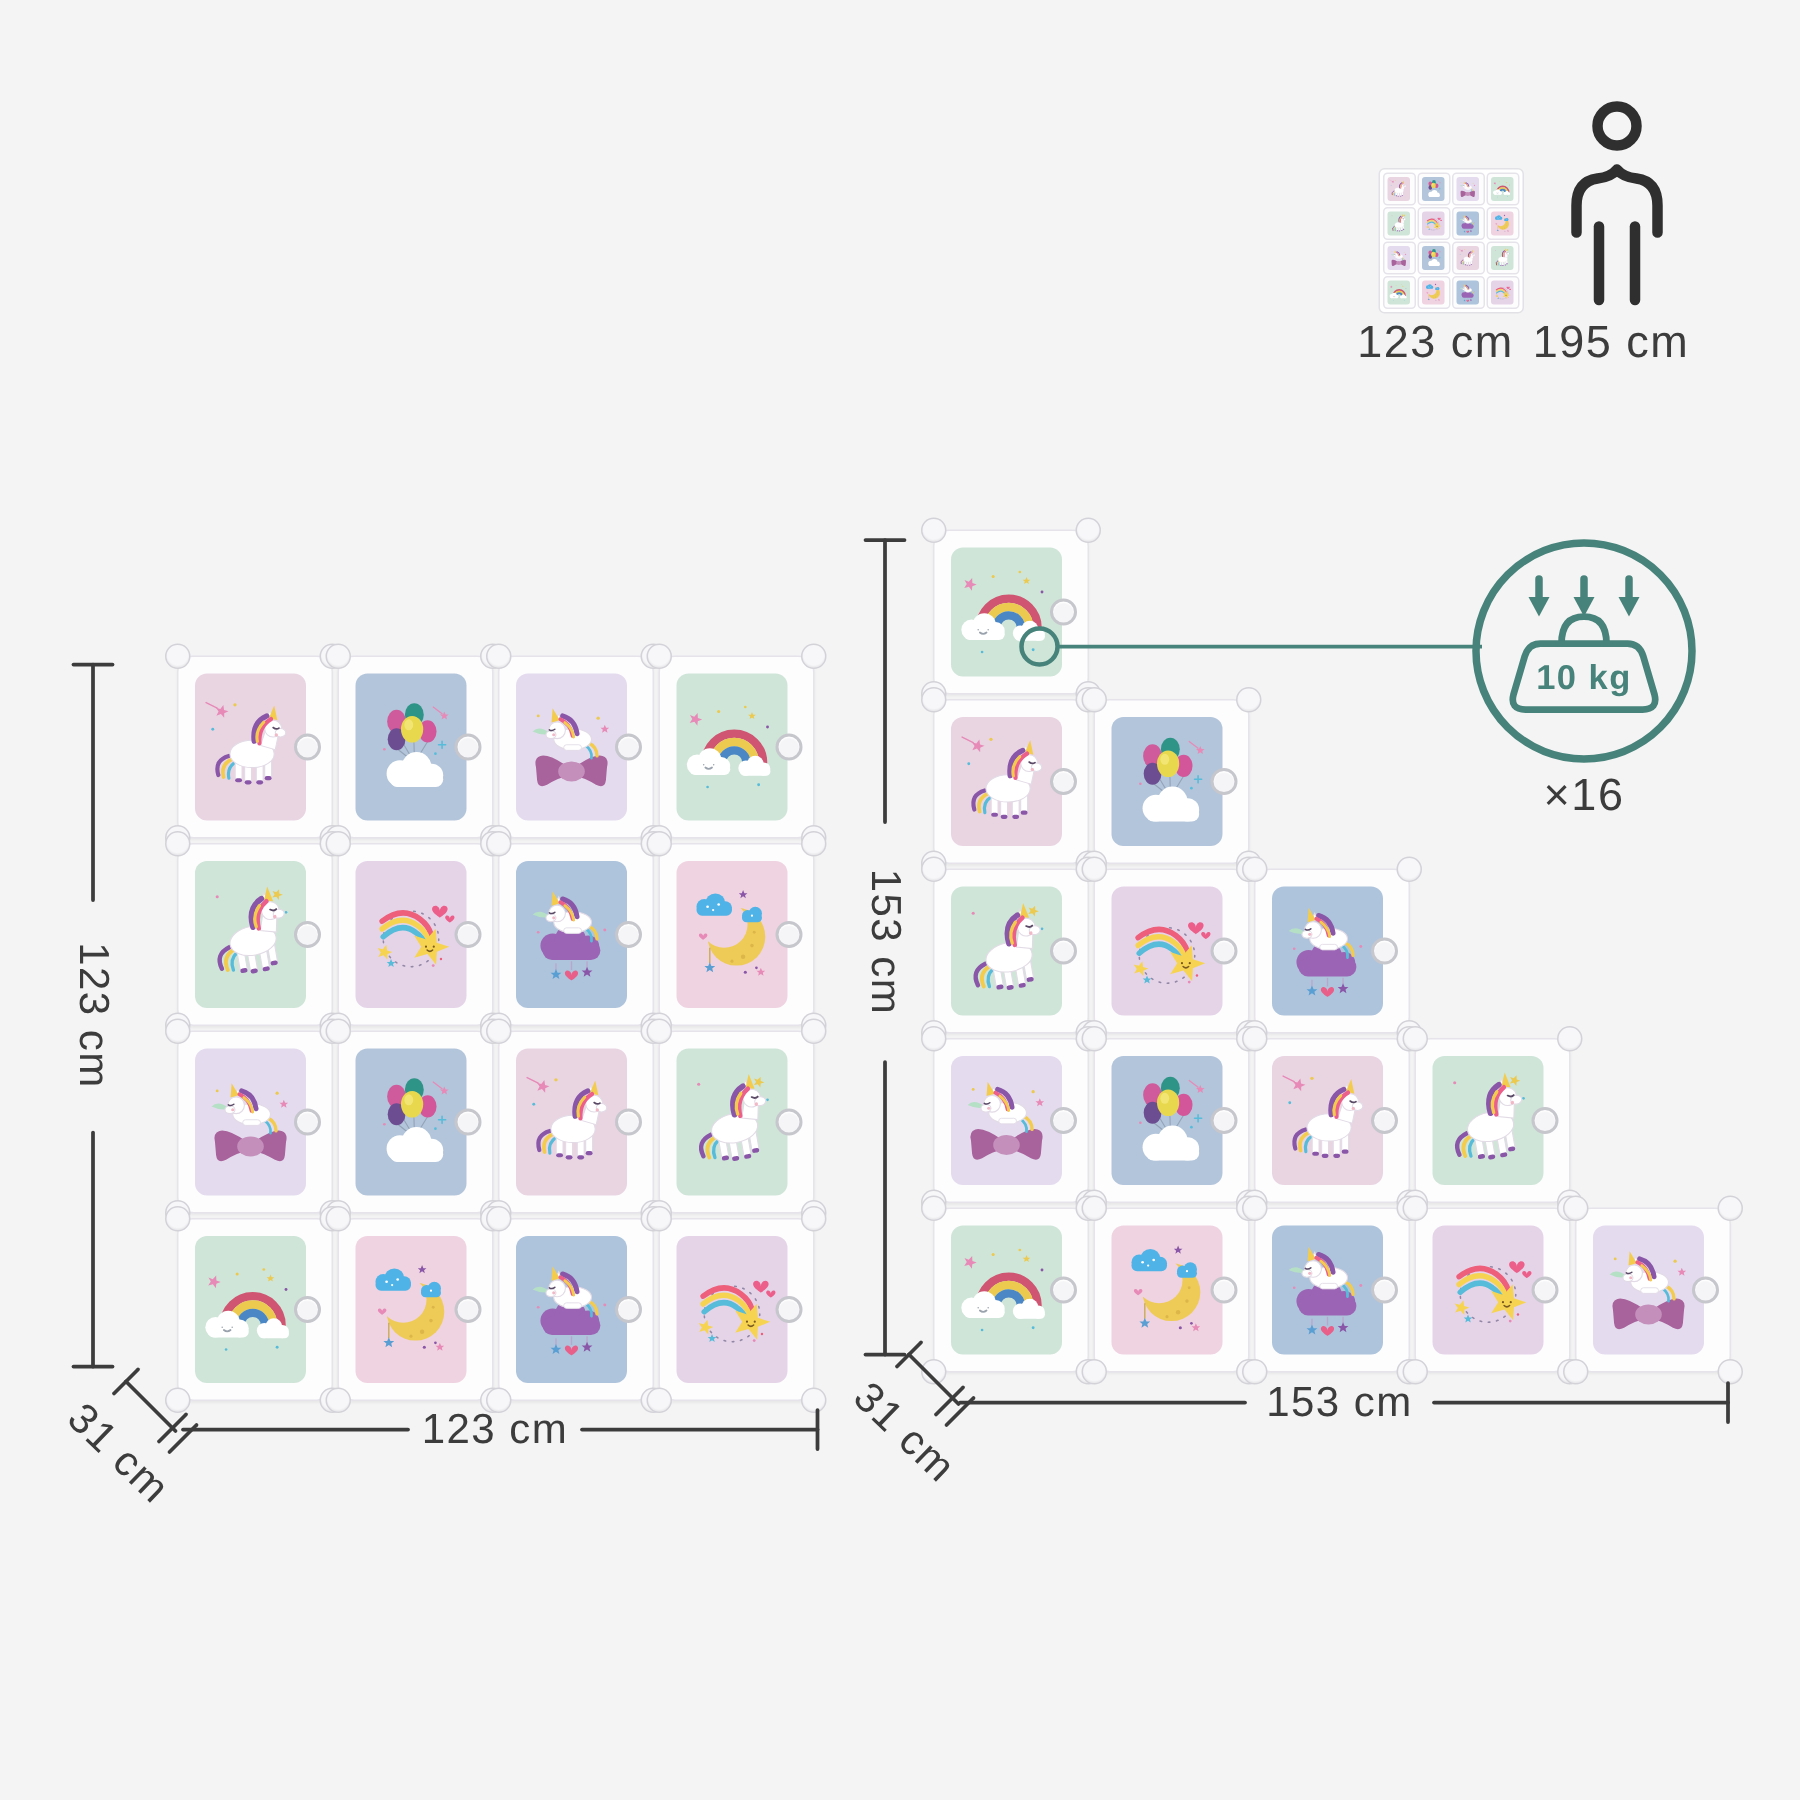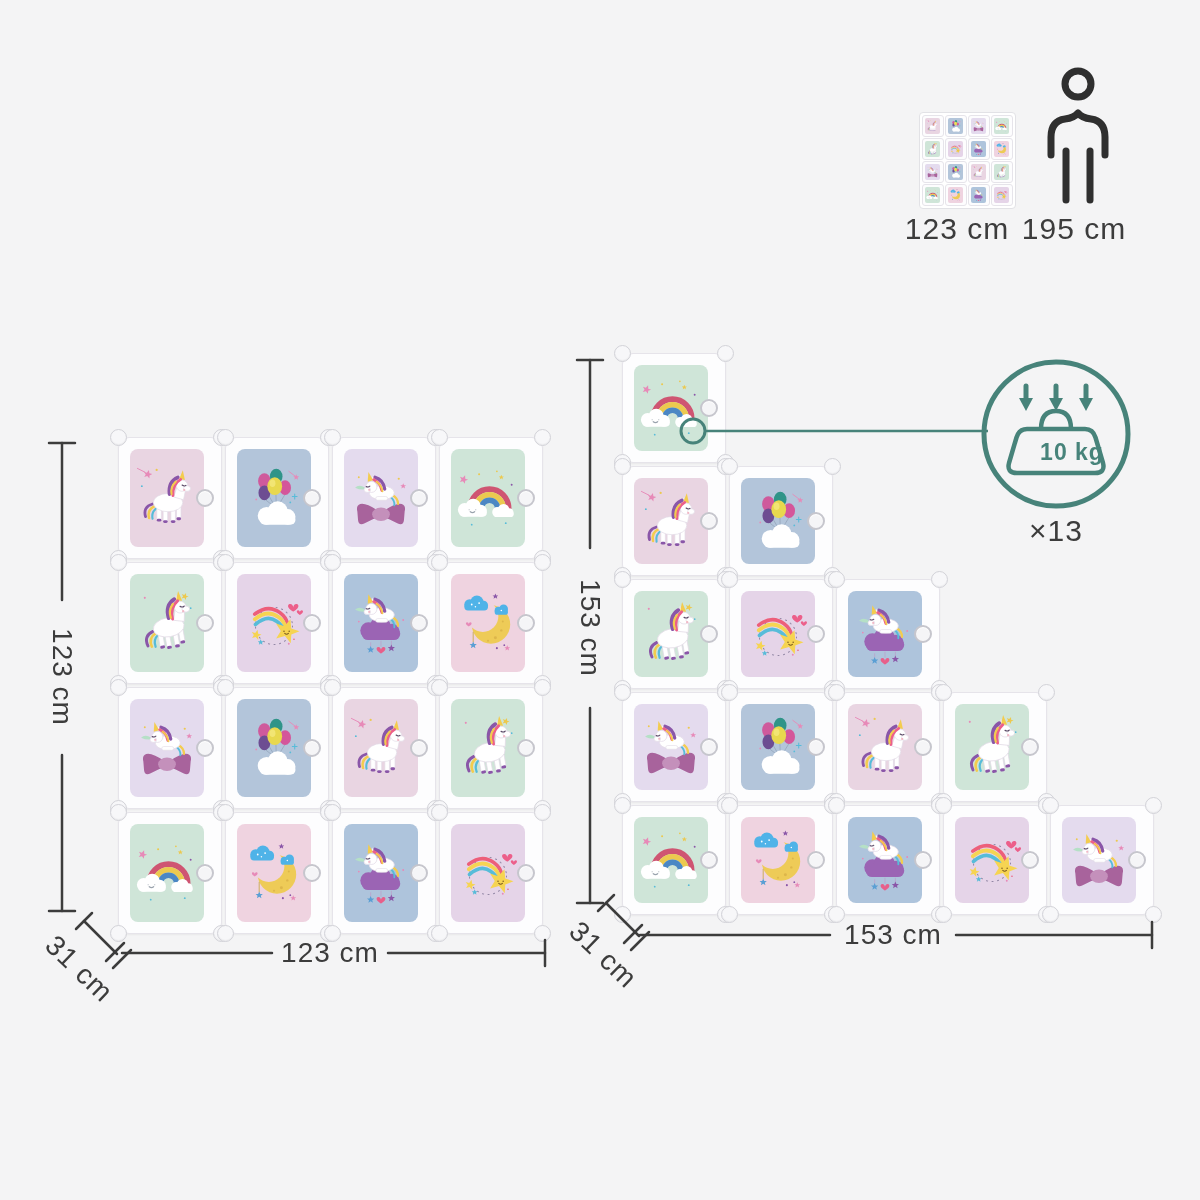--- a/index.html
+++ b/index.html
@@ -24,21 +24,21 @@
   .cube.mini{border-radius:3px;border-width:1px;box-shadow:none;}
   .cube.mini .panel{left:2px;right:3px;top:2px;bottom:2px;border-radius:2px;}
   
   .dim{position:absolute;font-size:28px;letter-spacing:1px;color:#3c3c3c;white-space:nowrap;
        transform:translate(-50%,-50%);}
   .dim.rot90{transform:translate(-50%,-50%) rotate(90deg);}
   .dim.rot44{transform:translate(-50%,-50%) rotate(44deg);}
   .cmp-label{position:absolute;font-size:30px;letter-spacing:1px;color:#3c3c3c;white-space:nowrap;
              transform:translate(-50%,-50%);}
   #lbl-capacity{position:absolute;font-size:23px;font-weight:bold;letter-spacing:1px;color:#47837a;
-                transform:translate(-50%,-50%);margin-left:16px;}
+                transform:translate(-50%,-50%);}
   #lbl-count{position:absolute;font-size:30px;letter-spacing:1px;color:#3c3c3c;transform:translate(-50%,-50%);}
   
   #overlay{position:absolute;left:0;top:0;width:1200px;height:1200px;pointer-events:none;z-index:5;}
   #defs-svg{position:absolute;width:0;height:0;overflow:hidden;}
 </style>
 </head>
 <body>
 
 <svg id="defs-svg" xmlns="http://www.w3.org/2000/svg" aria-hidden="true">
   <defs>
@@ -791,14 +791,14 @@
 
   <div class="dim rot90" style="left:62px;top:677px">123 cm</div>
   <div class="dim" style="left:330px;top:953px">123 cm</div>
   <div class="dim rot44" style="left:79px;top:969px">31 cm</div>
   <div class="dim rot90" style="left:590px;top:628px">153 cm</div>
   <div class="dim" style="left:893px;top:935px">153 cm</div>
   <div class="dim rot44" style="left:603px;top:955px">31 cm</div>
   <div class="cmp-label" style="left:957px;top:229px">123 cm</div>
   <div class="cmp-label" style="left:1074px;top:229px">195 cm</div>
   <div id="lbl-capacity" style="left:1056px;top:452px">10 kg</div>
-  <div id="lbl-count" style="left:1056px;top:531px">×13</div>
+  <div id="lbl-count" style="left:1056px;top:531px">×16</div>
 </div>
 
 </body></html>

